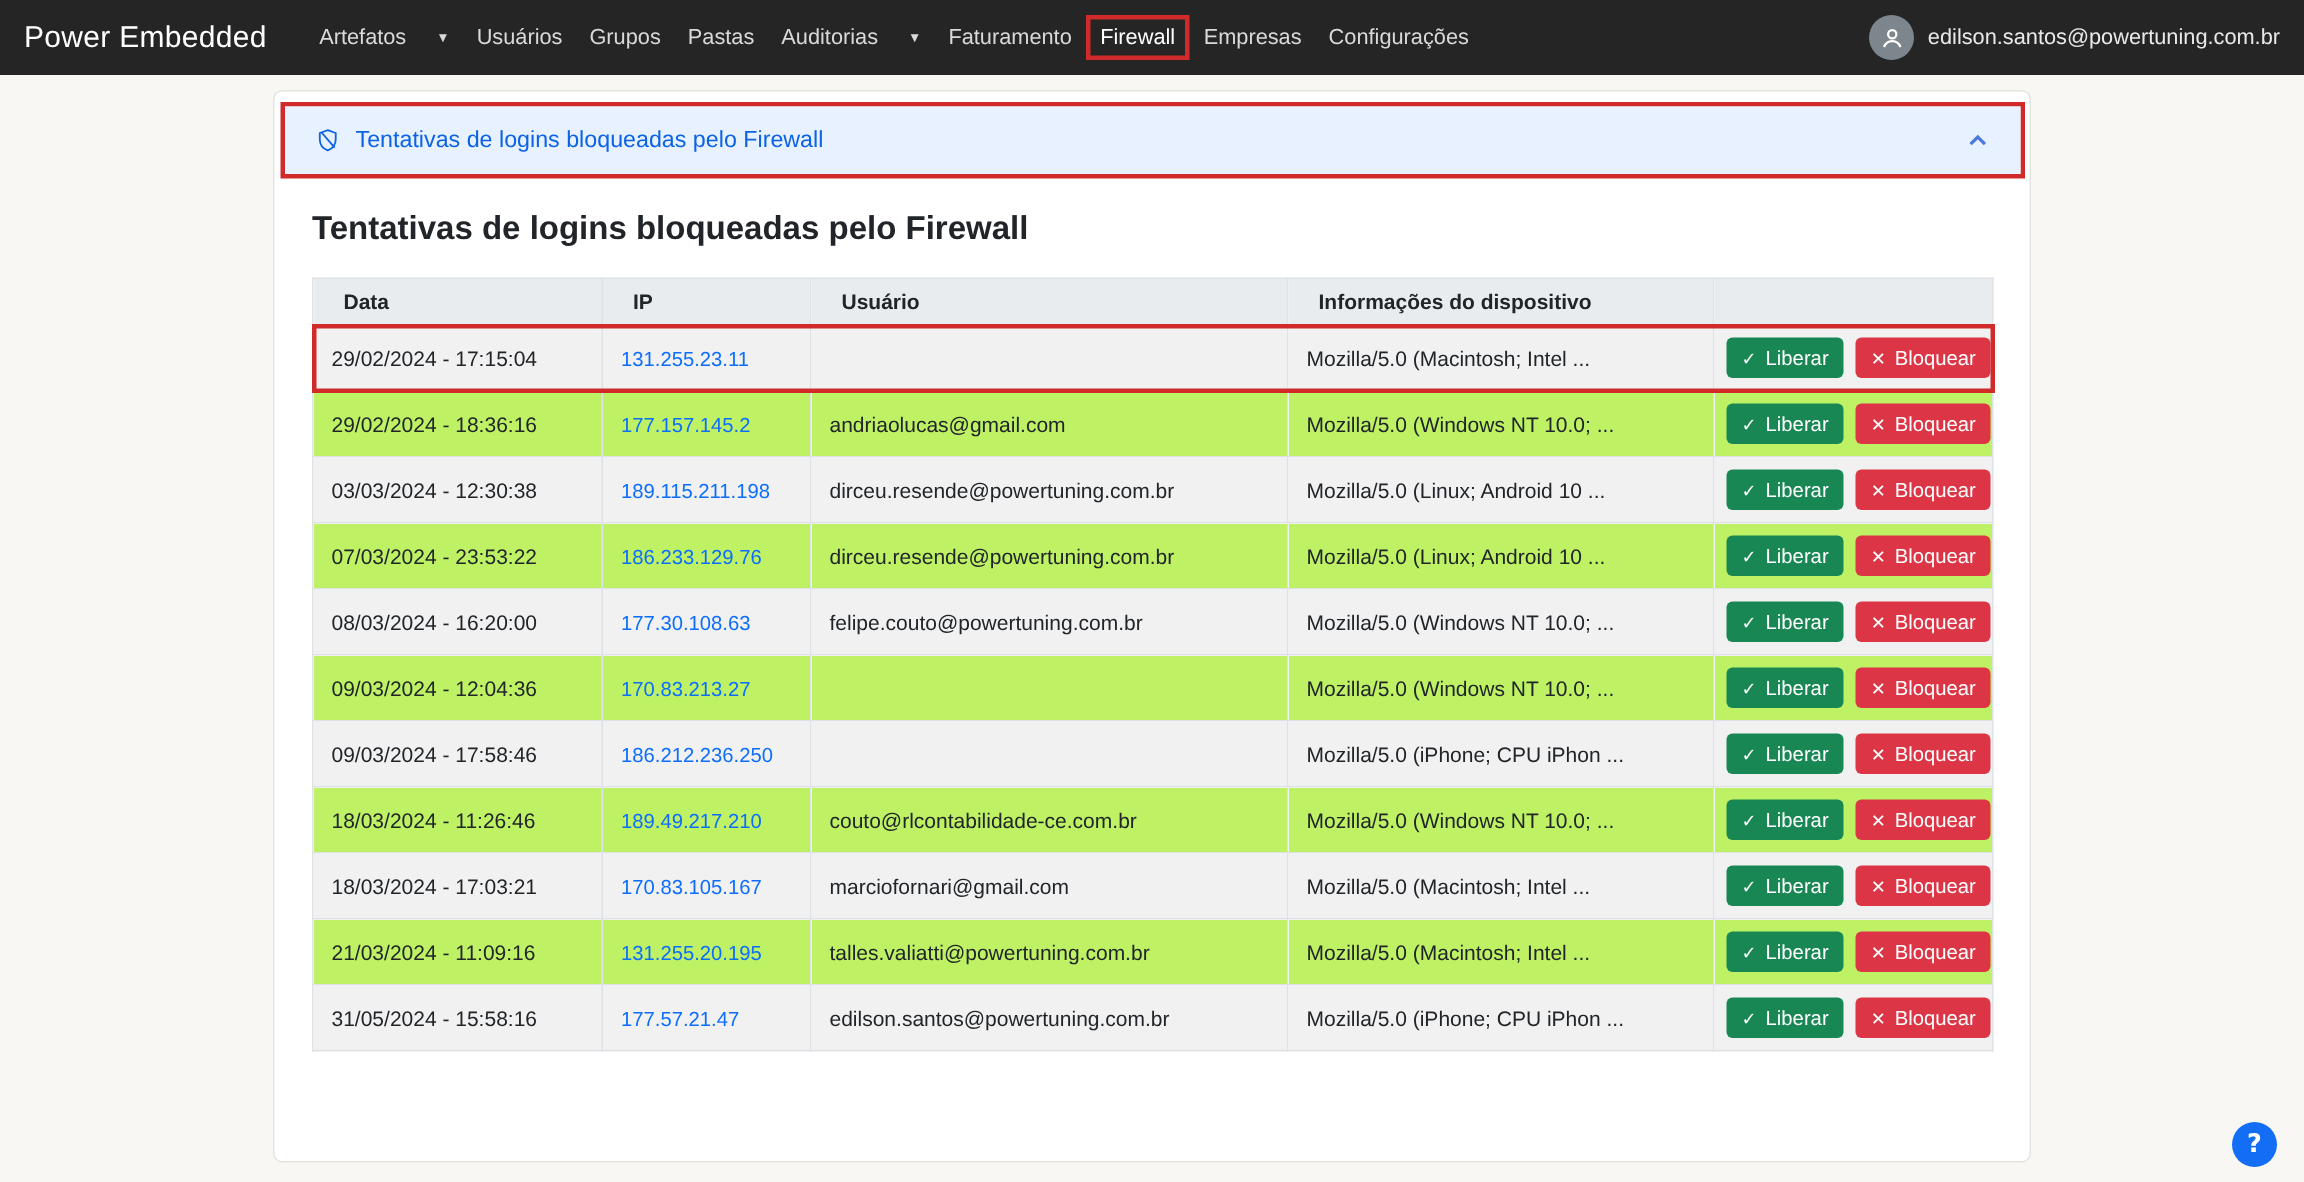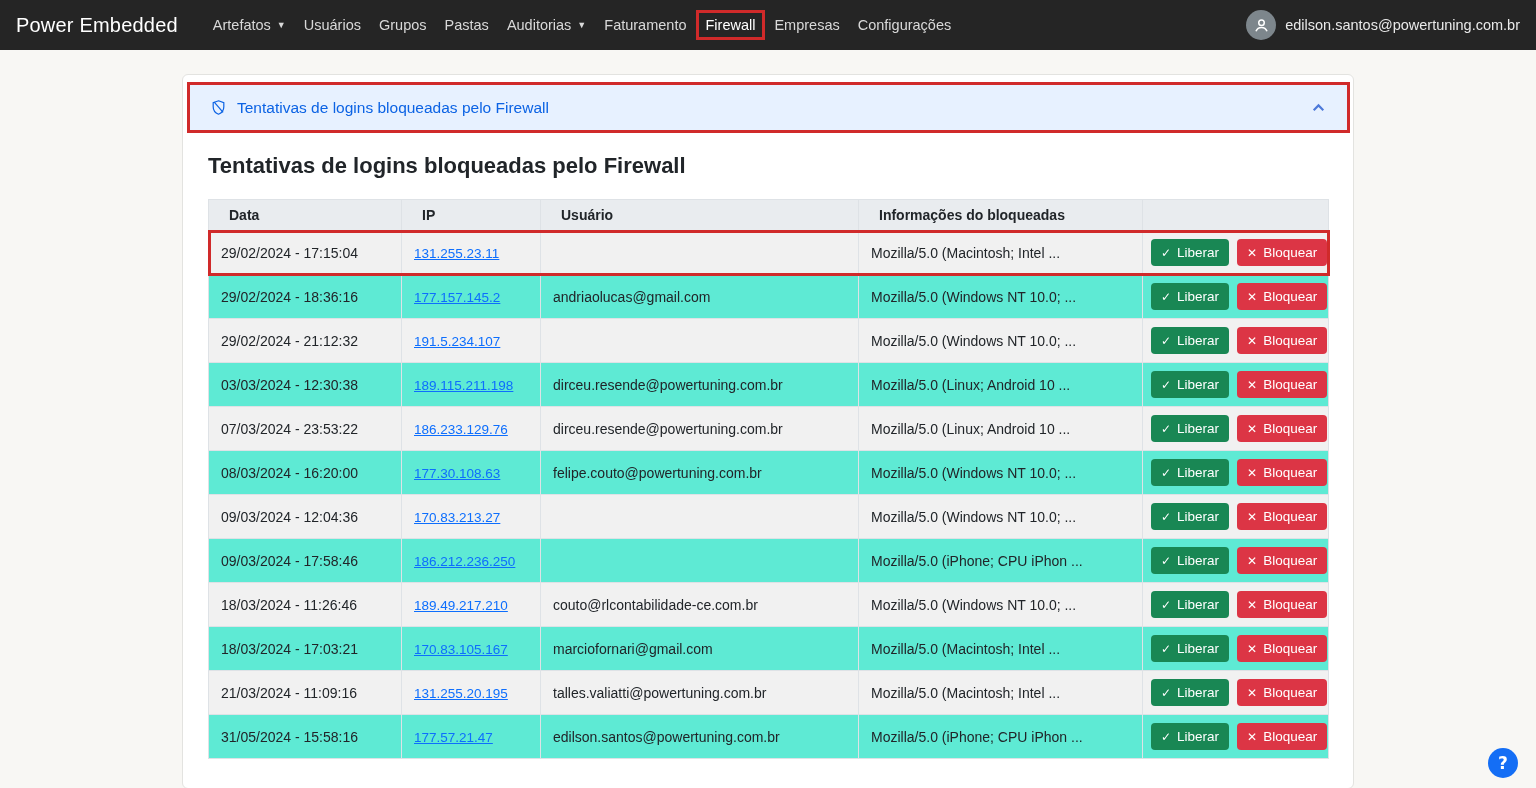--- a/index.html
+++ b/index.html
@@ -3,45 +3,45 @@
 <meta charset="utf-8">
 <style>
   * { margin:0; padding:0; box-sizing:border-box; }
   html,body { width:1536px; height:788px; overflow:hidden; }
   body { font-family:"Liberation Sans","DejaVu Sans",sans-serif; background:#f8f7f4; }
 
   
   .navbar { height:50px; background:#252525; display:flex; align-items:center; padding:16px 16px; color:#fff; }
   .brand { font-size:20px; font-weight:500; color:#ffffff; letter-spacing:.2px; margin-right:26px; white-space:nowrap; }
   .nav-items { display:flex; align-items:center; height:100%; }
-  .nav-item { color:#d9d9d9; font-size:14.5px; padding:6px 9px; display:flex; align-items:center; gap:6px; cursor:pointer; white-space:nowrap; }
+  .nav-item { color:#d9d9d9; font-size:14.5px; padding:6px 9px; display:flex; align-items:center; gap:20px; cursor:pointer; white-space:nowrap; }
   .nav-item.highlighted { border:3px solid #d02a2a; padding:4px 7px; color:#ffffff; }
   .caret { font-size:9px; color:#d9d9d9; line-height:1; }
   .nav-user { margin-left:auto; display:flex; align-items:center; gap:9px; }
   .avatar { width:30px; height:30px; border-radius:50%; background:#7d868c; display:flex; align-items:center; justify-content:center; }
   .user-email { color:#e9e9e9; font-size:14.5px; white-space:nowrap; }
 
   
-  .card { position:absolute; left:182px; top:74px; width:1172px; height:715px; background:#ffffff; border:1px solid #e3e3e0; border-radius:6px; }
+  .card { position:absolute; left:182px; top:60px; width:1172px; height:715px; background:#ffffff; border:1px solid #e3e3e0; border-radius:6px; }
   .annotation-box { border:3px solid #d02a2a; margin:7px 3px 0 4px; }
   .accordion-header { background:#e7f1ff; height:45px; display:flex; align-items:center; padding:0 20px; cursor:pointer; }
   .accordion-title { color:#0c63e4; font-size:15.5px; margin-left:10px; }
   .accordion-chevron { margin-left:auto; display:flex; align-items:center; }
 
   .card-body { padding:20px 27px 0 25px; }
   .page-title { font-size:22px; font-weight:700; color:#212529; margin-bottom:20px; }
 
   
   table { border-collapse:collapse; width:1120px; table-layout:fixed; font-size:14px; color:#212529; }
   th, td { border:1px solid #dee2e6; padding:10px 12px; text-align:left; vertical-align:middle; overflow:hidden; white-space:nowrap; }
   thead th { background:#e9ecef; font-weight:700; font-size:14px; padding:7px 20px; }
-  tbody tr { height:44px; background:#5eead4; }
+  tbody tr { height:44px; background:#bef264; }
   tbody tr:nth-child(odd) { background:#f1f1f1; }
   tbody tr.annotated { outline:3px solid #d02a2a; outline-offset:-2px; }
-  a.ip-link { color:#0d6efd; text-decoration:underline; font-size:13.5px; cursor:pointer; }
+  a.ip-link { color:#0d6efd; font-size:13.5px; cursor:pointer; }
 
   .actions-cell { padding:7px 8px; }
   .btn-row { display:flex; gap:8px; align-items:center; }
   .btn { border:none; border-radius:4px; color:#fff; font-size:13.5px; font-family:"Liberation Sans","DejaVu Sans",sans-serif; padding:6px 10px; display:flex; align-items:center; gap:6px; cursor:pointer; white-space:nowrap; }
   .btn-success { background:#198754; }
   .btn-danger { background:#dc3545; }
   .btn .glyph { font-family:"DejaVu Sans",sans-serif; font-size:12px; line-height:1; }
 
   
   .help-fab { position:absolute; right:18px; bottom:10px; width:30px; height:30px; border-radius:50%; background:#146ef5; color:#fff; font-size:17px; font-weight:700; display:flex; align-items:center; justify-content:center; cursor:pointer; font-family:"DejaVu Sans",sans-serif; }
@@ -126,21 +126,21 @@
           <col style="width:139px">
           <col style="width:318px">
           <col style="width:284px">
           <col style="width:186px">
       </colgroup>
       <thead>
         <tr>
             <th>Data</th>
             <th>IP</th>
             <th>Usuário</th>
-            <th>Informações do bloqueadas</th>
+            <th>Informações do dispositivo</th>
             <th></th>
           </tr>
       </thead>
       <tbody>
           <tr class="annotated">
     <td>29/02/2024 - 17:15:04</td>
     <td><a class="ip-link">131.255.23.11</a></td>
     <td></td>
     <td>Mozilla/5.0 (Macintosh; Intel ...</td>
     <td class="actions-cell">
@@ -168,38 +168,20 @@
                   <span>Liberar</span>
         </button>
         <button class="btn btn-danger">
           <span class="glyph">✕</span>
                   <span>Bloquear</span>
         </button>
       </div>
     </td>
   </tr>
           <tr>
-    <td>29/02/2024 - 21:12:32</td>
-    <td><a class="ip-link">191.5.234.107</a></td>
-    <td></td>
-    <td>Mozilla/5.0 (Windows NT 10.0; ...</td>
-    <td class="actions-cell">
-      <div class="btn-row">
-        <button class="btn btn-success">
-          <span class="glyph">✓</span>
-                  <span>Liberar</span>
-        </button>
-        <button class="btn btn-danger">
-          <span class="glyph">✕</span>
-                  <span>Bloquear</span>
-        </button>
-      </div>
-    </td>
-  </tr>
-          <tr>
     <td>03/03/2024 - 12:30:38</td>
     <td><a class="ip-link">189.115.211.198</a></td>
     <td>dirceu.resende@powertuning.com.br</td>
     <td>Mozilla/5.0 (Linux; Android 10 ...</td>
     <td class="actions-cell">
       <div class="btn-row">
         <button class="btn btn-success">
           <span class="glyph">✓</span>
                   <span>Liberar</span>
         </button>

